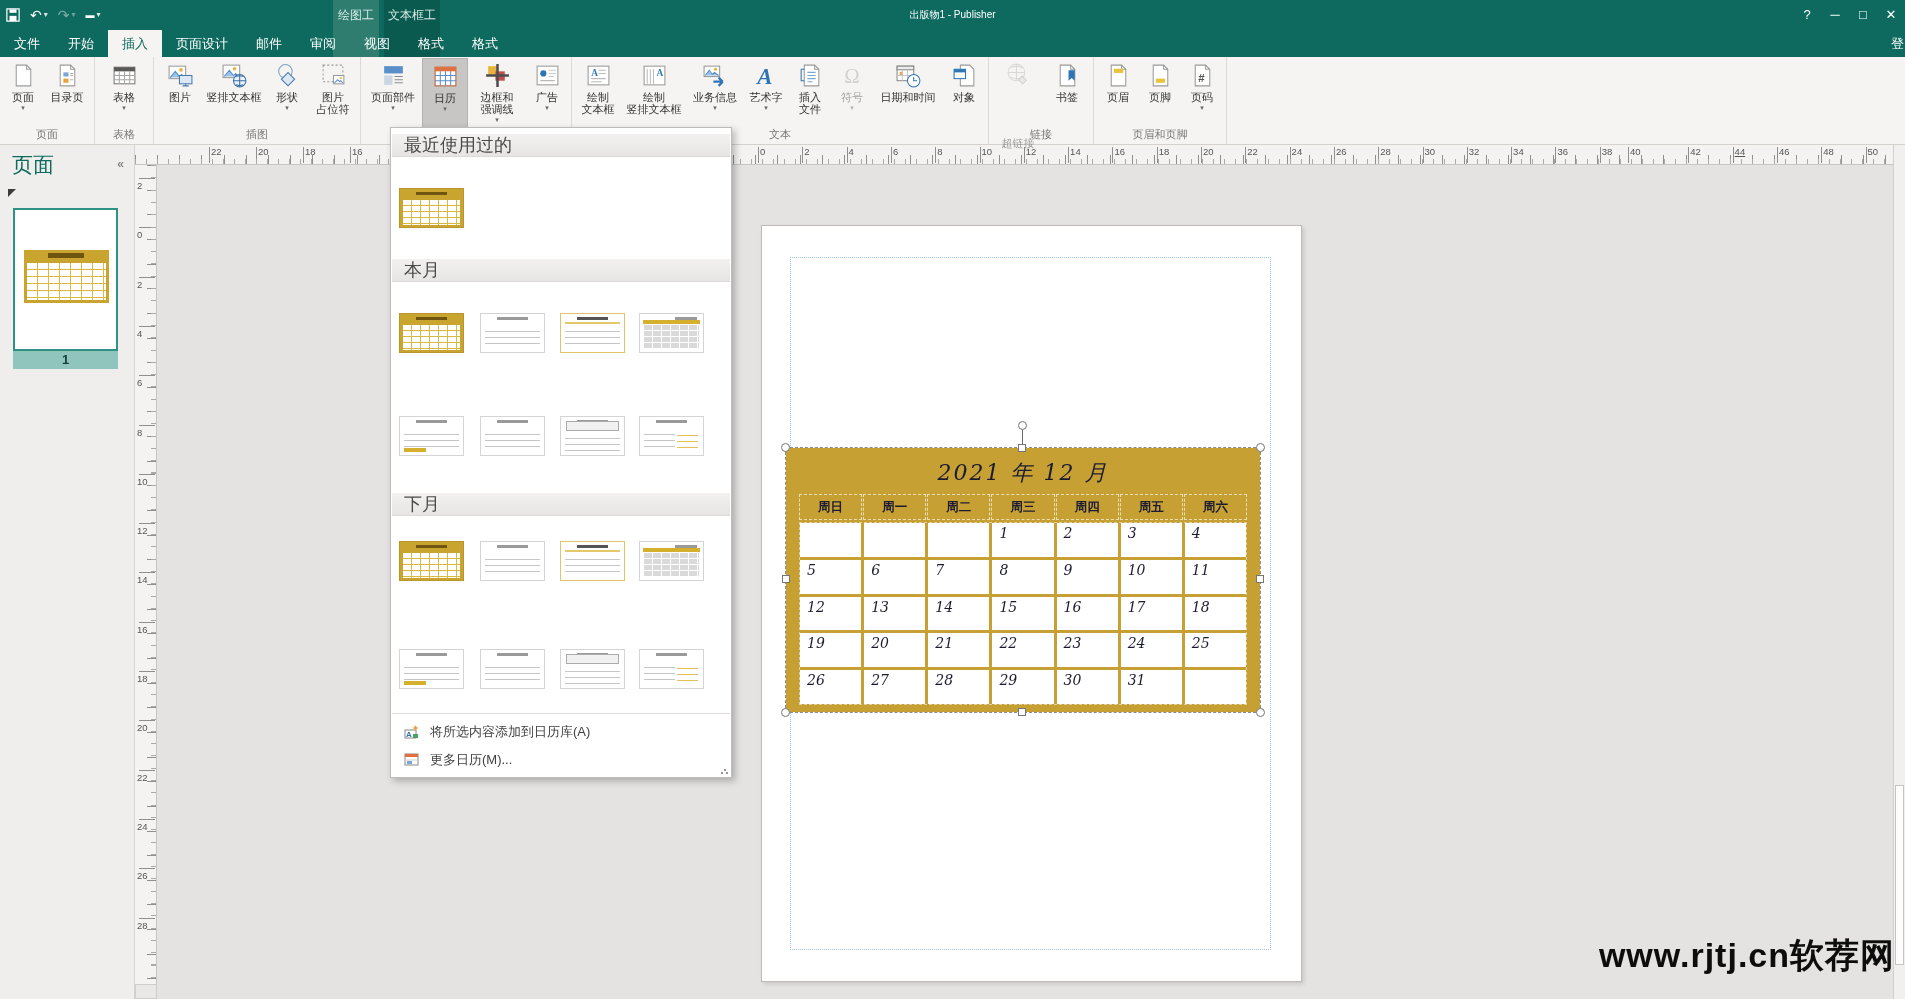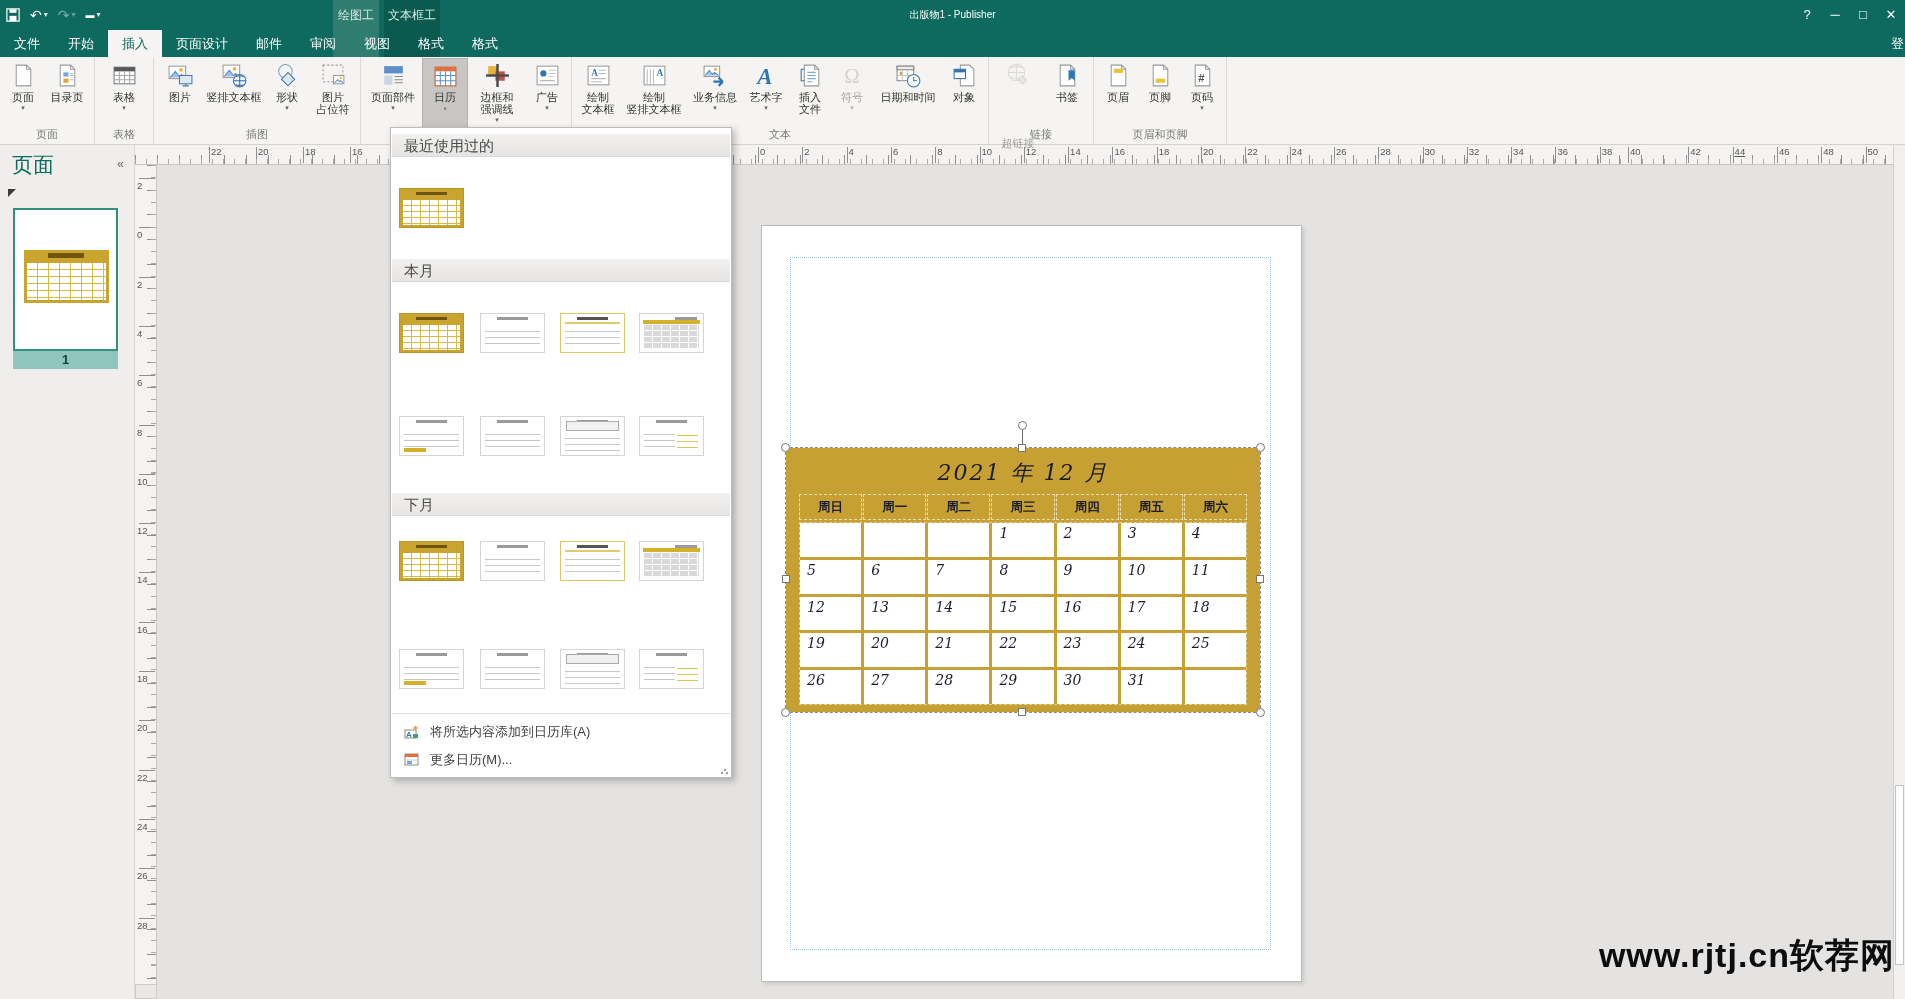--- a/index.html
+++ b/index.html
@@ -27,21 +27,21 @@
   .tab { position:relative; height:27px; line-height:27px; padding:0 14px; font-size:13px; color:#fff; white-space:nowrap; }
   .tab.active { background:#f5f4f2; color:#0e6a5e; }
   #signin { position:absolute; right:0; top:0; width:14px; height:27px; color:#fff; font-size:13px; line-height:27px; overflow:hidden; }
 
   
   #ribbon { position:absolute; left:0; top:57px; width:1905px; height:88px; background:#f5f4f2; border-bottom:1px solid #d5d2ce; z-index:30; }
   #rgroups { display:flex; height:87px; }
   .rgroup { position:relative; height:87px; border-right:1px solid #ddd9d5; padding:1px 3px 0 3px; }
   .rbtns { display:flex; align-items:flex-start; height:70px; }
   .rbtn { display:flex; flex-direction:column; align-items:center; padding-top:3px; height:70px; }
-  .rbtn.pressed { background:#c8c6c4; height:70px; border:1px solid #b5b3b0;font-family:Liberation Mono, monospace; }
+  .rbtn.pressed { background:#c8c6c4; height:70px; border:1px solid #b5b3b0; }
   .rbtn.disabled { opacity:.45; }
   .ric { width:30px; height:28px; display:flex; align-items:center; justify-content:center; }
   .rlabel { font-size:11px; color:#333; text-align:center; line-height:12px; margin-top:2px; white-space:nowrap; }
   .rarr { font-size:7px; color:#666; line-height:8px; margin-top:1px; }
   .glabel { position:absolute; left:0; right:0; bottom:2px; text-align:center; font-size:11px; color:#777; }
 
   
   #hruler { position:absolute; left:135px; top:145px; width:1758px; height:20px; background:#f4f3f1; border-bottom:1px solid #c9c6c2; z-index:20; }
   #hruler::after { content:""; position:absolute; left:0; right:0; bottom:0; height:5px;
      background:repeating-linear-gradient(to right, #a9a9a9 0 1px, transparent 1px 11px); }
@@ -85,21 +85,21 @@
   #cal-grid { position:absolute; left:13px; top:74px; width:448px; height:183px; background:#c7a033;
      display:grid; grid-template-columns:repeat(7,1fr); grid-template-rows:repeat(5,1fr); gap:3px; border:1px dashed #ddd0a0; }
   .dcell { background:#fff; font-family:"DejaVu Serif", serif; font-style:italic; font-size:14px; color:#1b1b30; padding:2px 0 0 7px; }
   .hdl { position:absolute; background:#fff; border:1px solid #767676; z-index:6; }
   .hdl.c { width:9px; height:9px; border-radius:50%; }
   .hdl.s { width:8px; height:8px; }
   #rot-line { position:absolute; left:236px; top:-18px; width:1px; height:16px; background:#6a6a6a; z-index:5; }
 
   
   #caldrop { position:absolute; left:390px; top:127px; width:342px; height:651px; background:#fff; border:1px solid #bcbcbc; box-shadow:3px 3px 7px rgba(0,0,0,.25); z-index:50; }
-  .sechdr { position:absolute; left:1px; right:1px; height:23px; background:linear-gradient(#f2f1f0,#e7e5e3); border-bottom:1px solid #dcdad8; font-size:15px; color:#4a4a4a; line-height:23px; padding-left:12px; }
+  .sechdr { position:absolute; left:1px; right:1px; height:23px; background:linear-gradient(#f2f1f0,#e7e5e3); border-bottom:1px solid #dcdad8; font-size:18px; color:#4a4a4a; line-height:23px; padding-left:12px; }
   .mtb { position:absolute; width:65px; height:40px; background:#fff; border:1px solid #d6d4d2; overflow:hidden; }
   .mtb .tl { position:absolute; top:3px; left:26%; width:48%; height:3px; background:#9a9a9a; }
   .mtb .ln { position:absolute; left:7%; right:7%; top:32%; bottom:8%;
      background:repeating-linear-gradient(to bottom, transparent 0 5px, #c6c6c6 5px 6px); }
   .s-gold { background:#c9a42e; border-color:#b8962a; }
   .s-gold .tl { background:#6e5510; }
   .s-gold .ln { background:#fff; top:28%; left:5%; right:5%; bottom:6%;
      background-image:repeating-linear-gradient(to right, transparent 0 8px, #d9b93f 8px 9px),
                       repeating-linear-gradient(to bottom, transparent 0 5px, #d9b93f 5px 6px); }
   .s-accent { border-color:#e0c468; }

